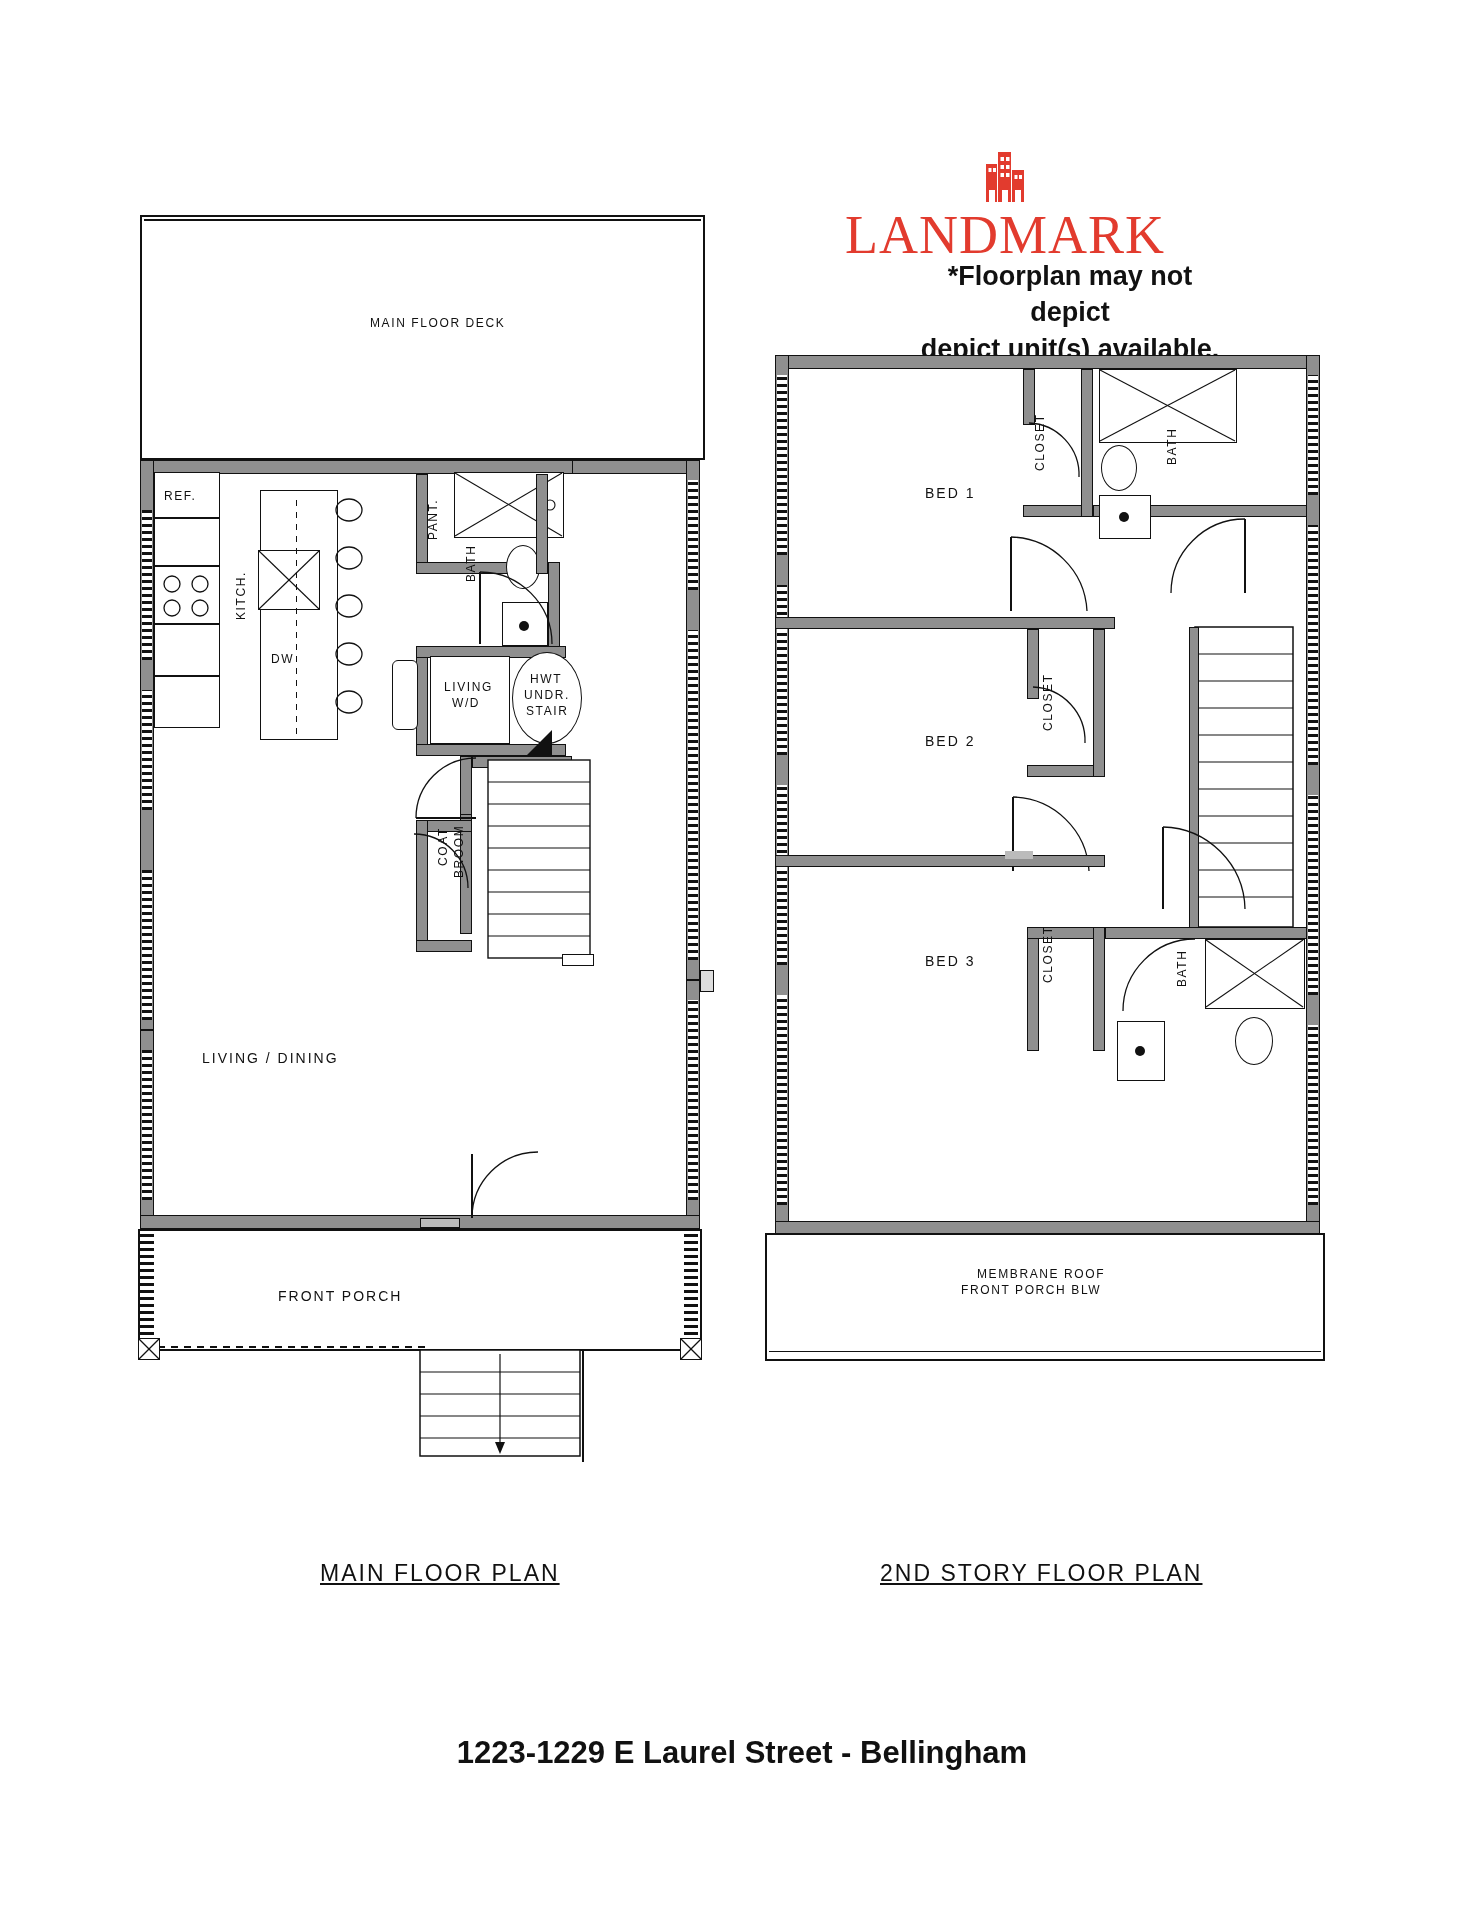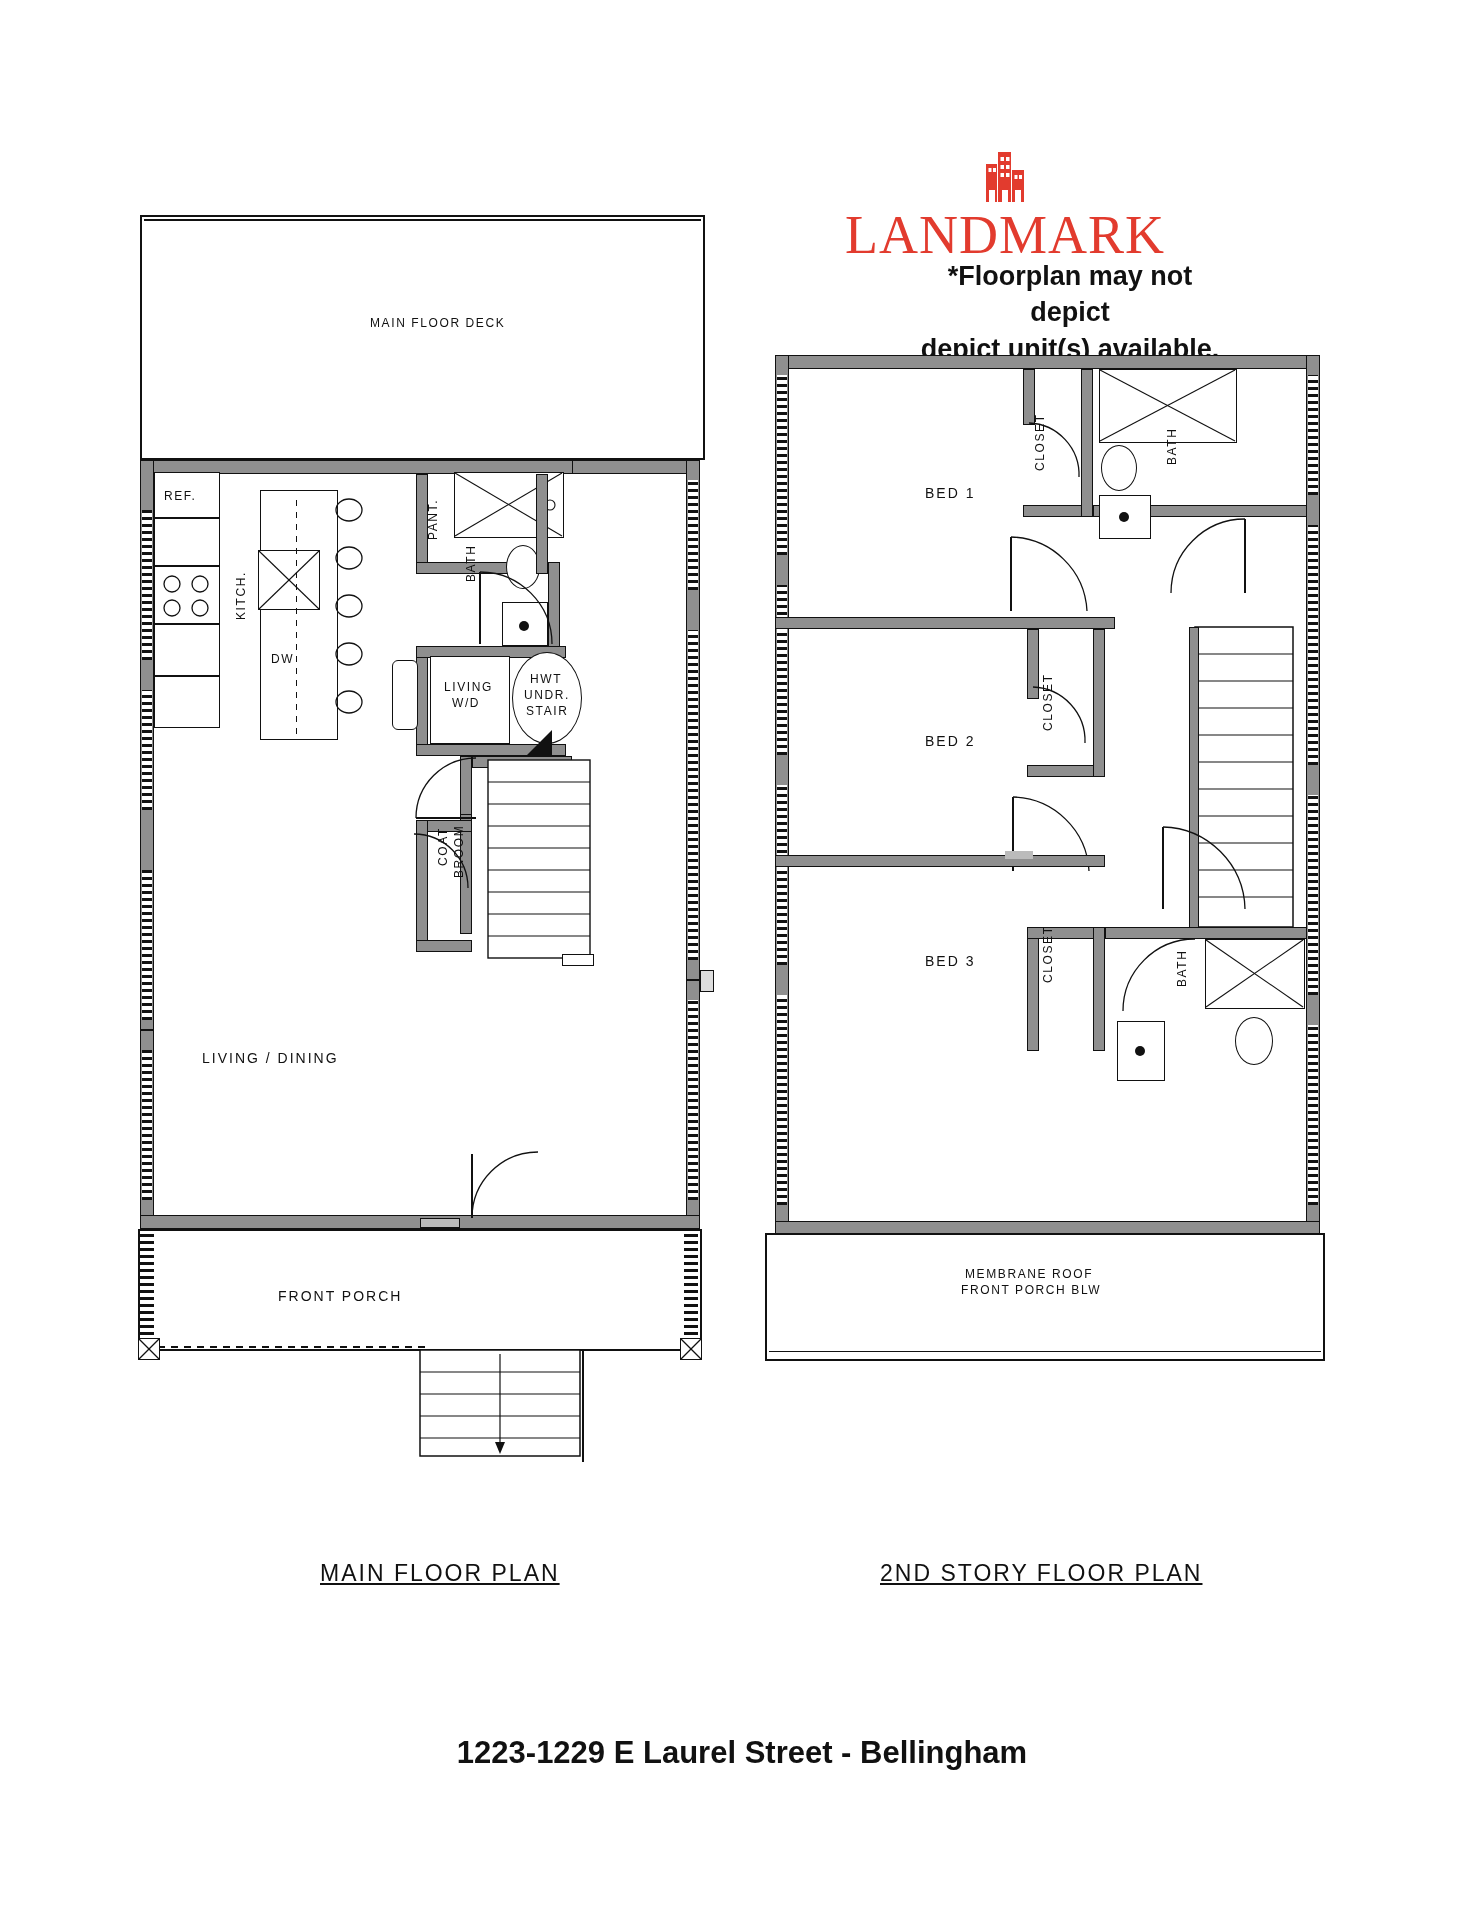--- a/index.html
+++ b/index.html
@@ -319,19 +319,19 @@
   <svg width="50" height="62" style="left:352px;top:666px;">
       <circle cx="23" cy="30" r="5" fill="#111"></circle>
     </svg>
   <div class="lbl v" style="left:410px;top:632px;">BATH</div>
   <svg width="78" height="78" style="left:356px;top:582px;">
     <path d="M74 2 A72 72 0 0 0 2 74" fill="none" stroke="#111" stroke-width="1.3"></path>
   </svg>
 
   <div class="wallthin" style="left:0px;top:878px;width:560px;height:128px;border-width:2px;"></div>
   <div class="line" style="left:4px;top:996px;width:552px;height:1.4px;"></div>
-  <div class="lbl" style="left:200px;top:912px;text-align:center;">MEMBRANE ROOF</div>
+  <div class="lbl" style="left:212px;top:912px;text-align:center;">MEMBRANE ROOF</div>
   <div class="lbl" style="left:196px;top:928px;">FRONT PORCH BLW</div>
 </div>
 
 <div class="caption" style="left:880px;top:1560px;">2ND STORY FLOOR PLAN</div>
 
 <div class="footer-title">1223-1229 E Laurel Street - Bellingham</div>
 
 </body></html>

